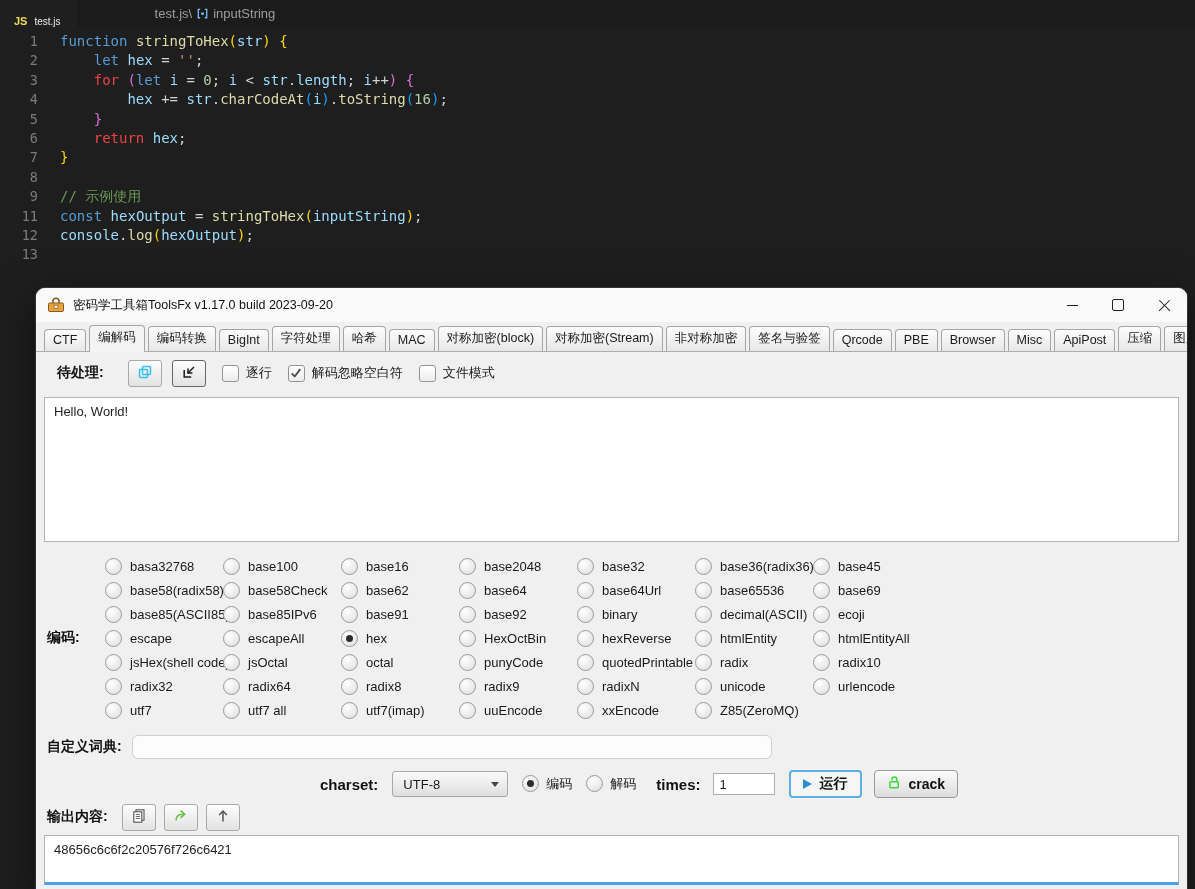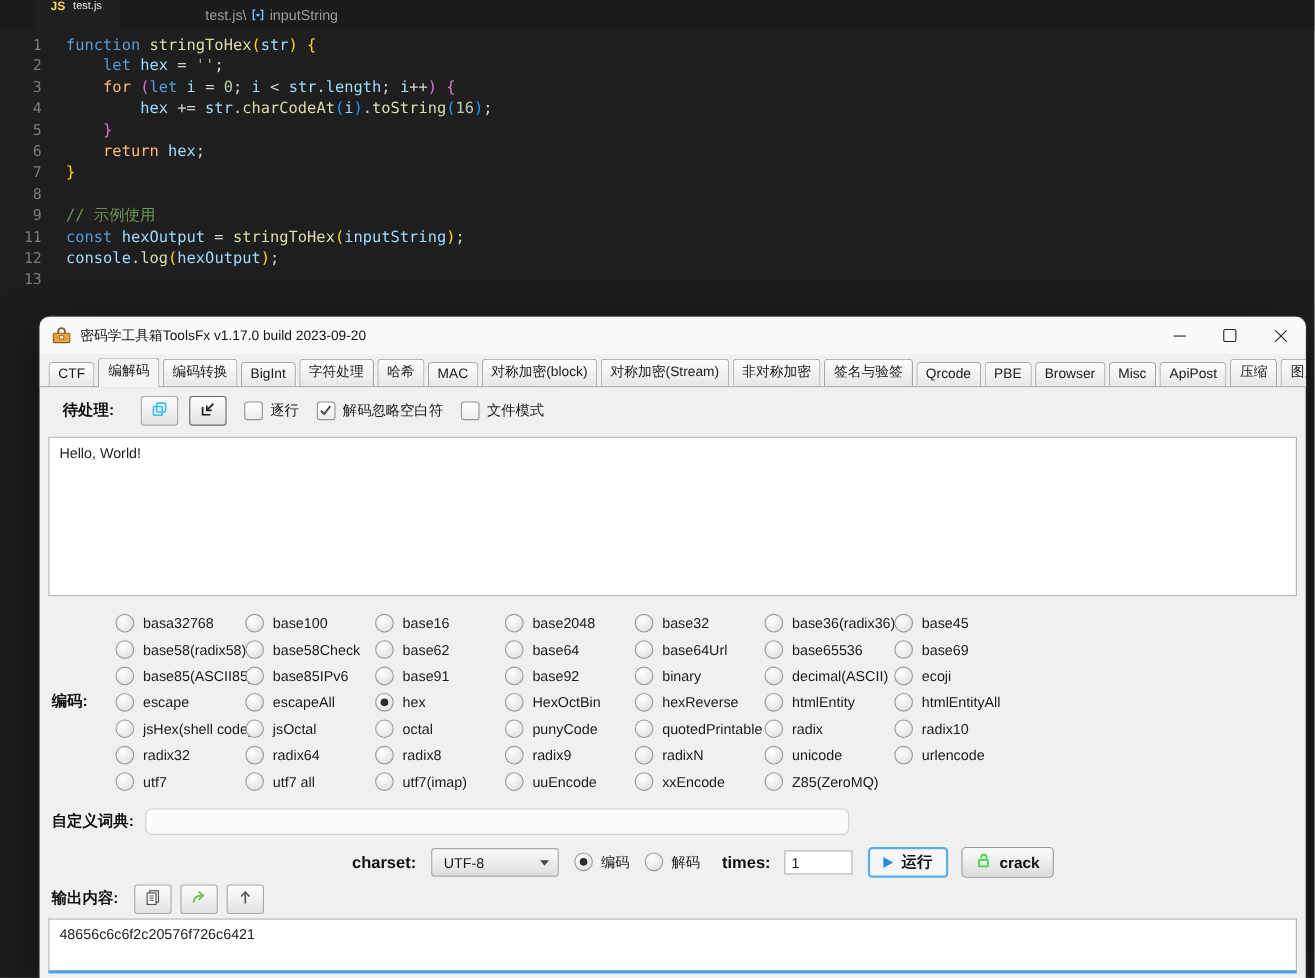--- a/index.html
+++ b/index.html
@@ -6,32 +6,32 @@
   body{
     width:1195px;height:889px;position:relative;overflow:hidden;
     background:#1e1e1e;
     font-family:"Liberation Sans","DejaVu Sans",sans-serif;
     -webkit-font-smoothing:antialiased;
   }
 
   
   .editor{position:absolute;inset:0;}
   .ed-topbar{height:27px;background:#1b1b1b;display:flex;align-items:center;}
-  .ed-tab{height:27px;display:flex;align-items:flex-start;gap:7px;padding:0 16px 0 14px;background:#1f1f1f;margin-left:32px;}
+  .ed-tab{height:27px;display:flex;align-items:flex-end;gap:7px;padding:0 16px 0 14px;background:#1f1f1f;}
   .js-badge{font-weight:bold;font-size:11px;color:#f0dc4e;letter-spacing:0;}
   .ed-tab-title{color:#e8e8e8;font-size:10px;}
   .breadcrumb{display:flex;align-items:center;gap:2px;margin-left:78px;color:#9d9d9d;font-size:13px;}
   .bc-icon{display:inline-flex;width:15px;height:15px;margin:0 1px;}
   .code-area{padding-top:5px;}
   .code-row{display:flex;height:19.4px;line-height:19.4px;position:relative;font-family:"DejaVu Sans Mono",monospace;}
   .ln{width:38px;text-align:right;color:#7c7c7c;flex:none;font-size:13.5px;}
   .ln.active{color:#c8c8c8;}
   .code{margin-left:22px;white-space:pre;font-size:14px;color:#d4d4d4;}
   .bulb{position:absolute;left:3px;top:2px;width:15px;height:15px;}
-  .tk-kw{color:#569cd6}.tk-ctrl{color:#fdba74}.tk-fn{color:#dcdcaa}
+  .tk-kw{color:#569cd6}.tk-ctrl{color:#ef4444}.tk-fn{color:#dcdcaa}
   .tk-var{color:#9cdcfe}.tk-str{color:#ce9178}.tk-num{color:#b5cea8}
   .tk-cmt{color:#6a9955}.tk-pun{color:#d4d4d4}
   .tk-br1{color:#ffd700}.tk-br2{color:#da70d6}.tk-br3{color:#179fff}
   .tk-sel{background:#3e434c;}
 
   
   .win{
     position:absolute;left:36px;top:288px;width:1151px;height:601px;
     background:#f0f0f0;border-radius:9px 9px 0 0;overflow:hidden;
     box-shadow:0 12px 42px rgba(0,0,0,.55),0 0 0 1px rgba(90,90,90,.55);

